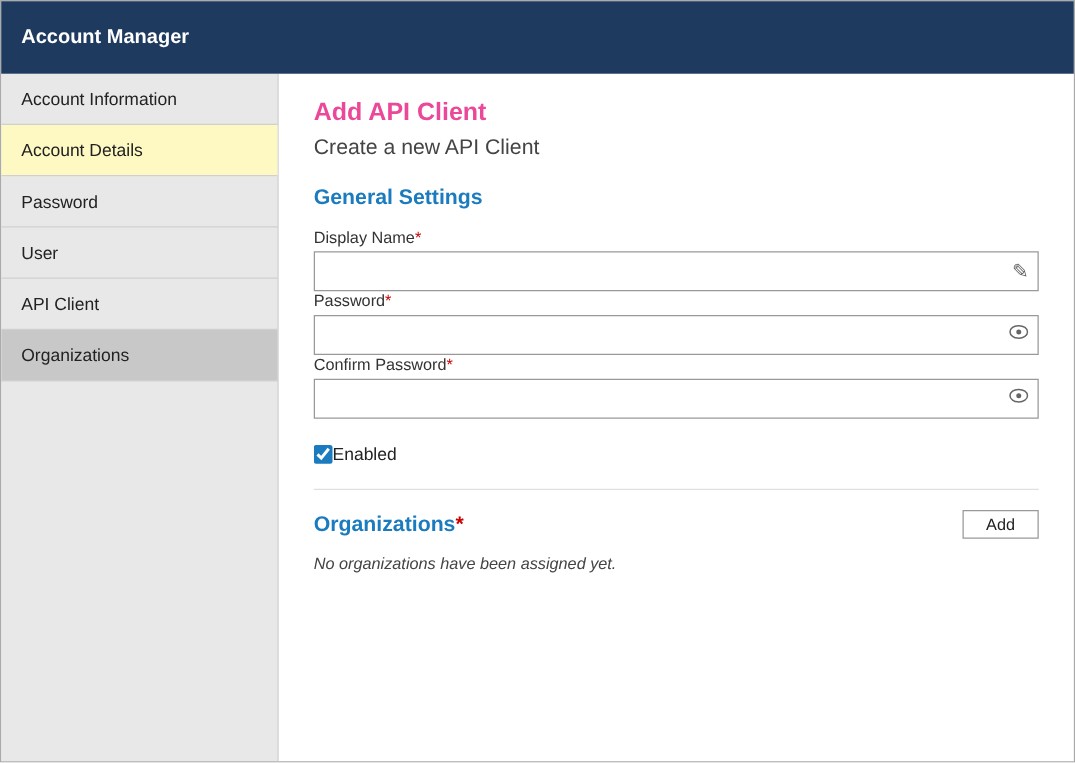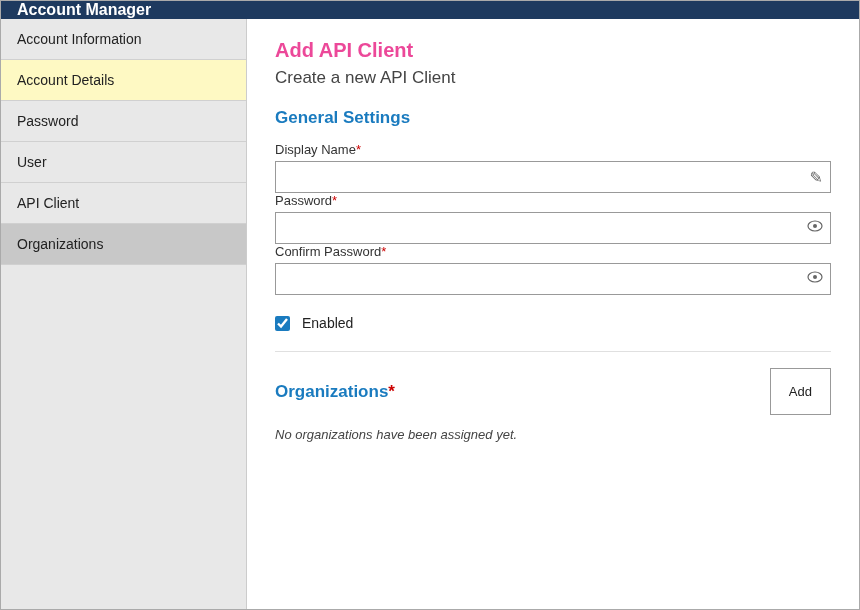--- a/index.html
+++ b/index.html
@@ -14,32 +14,32 @@
     .app-container {
       width: 860px;
       height: 610px;
       border: 1px solid #aaa;
       display: flex;
       flex-direction: column;
     }
     .title-bar {
       background: #1e3a5f;
       color: white;
-      padding: 0 16px;
+      padding: 20px 16px;
       font-size: 16px;
       font-weight: bold;
       flex-shrink: 0;
     }
     .main-content {
       display: flex;
       flex: 1;
       overflow: hidden;
     }
     .sidebar {
-      width: 246px;
+      width: 222px;
       background: #e8e8e8;
       border-right: 1px solid #ccc;
       flex-shrink: 0;
     }
     .sidebar-item {
       padding: 12px 16px;
       cursor: pointer;
       border-bottom: 1px solid #d0d0d0;
       color: #222;
       font-size: 14px;
@@ -106,21 +106,21 @@
       color: #666;
       font-size: 16px;
       pointer-events: none;
     }
     .section-divider {
       margin: 20px 0 14px 0;
     }
     .checkbox-row {
       display: flex;
       align-items: center;
-      gap: 12px;
+      gap: 0;
       margin-bottom: 20px;
     }
     .checkbox-input {
       width: 15px;
       height: 15px;
       accent-color: #1a7bbf;
       cursor: pointer;
     }
     .checkbox-label {
       font-size: 14px;
@@ -131,21 +131,21 @@
       align-items: center;
       justify-content: space-between;
       margin-bottom: 12px;
     }
     .org-title {
       color: #1a7bbf;
       font-size: 17px;
       font-weight: bold;
     }
     .add-button {
-      padding: 15px 18px;
+      padding: 3px 18px;
       background: white;
       border: 1px solid #999;
       font-size: 13px;
       cursor: pointer;
       color: #222;
     }
     .no-orgs-text {
       font-style: italic;
       color: #444;
       font-size: 13px;

